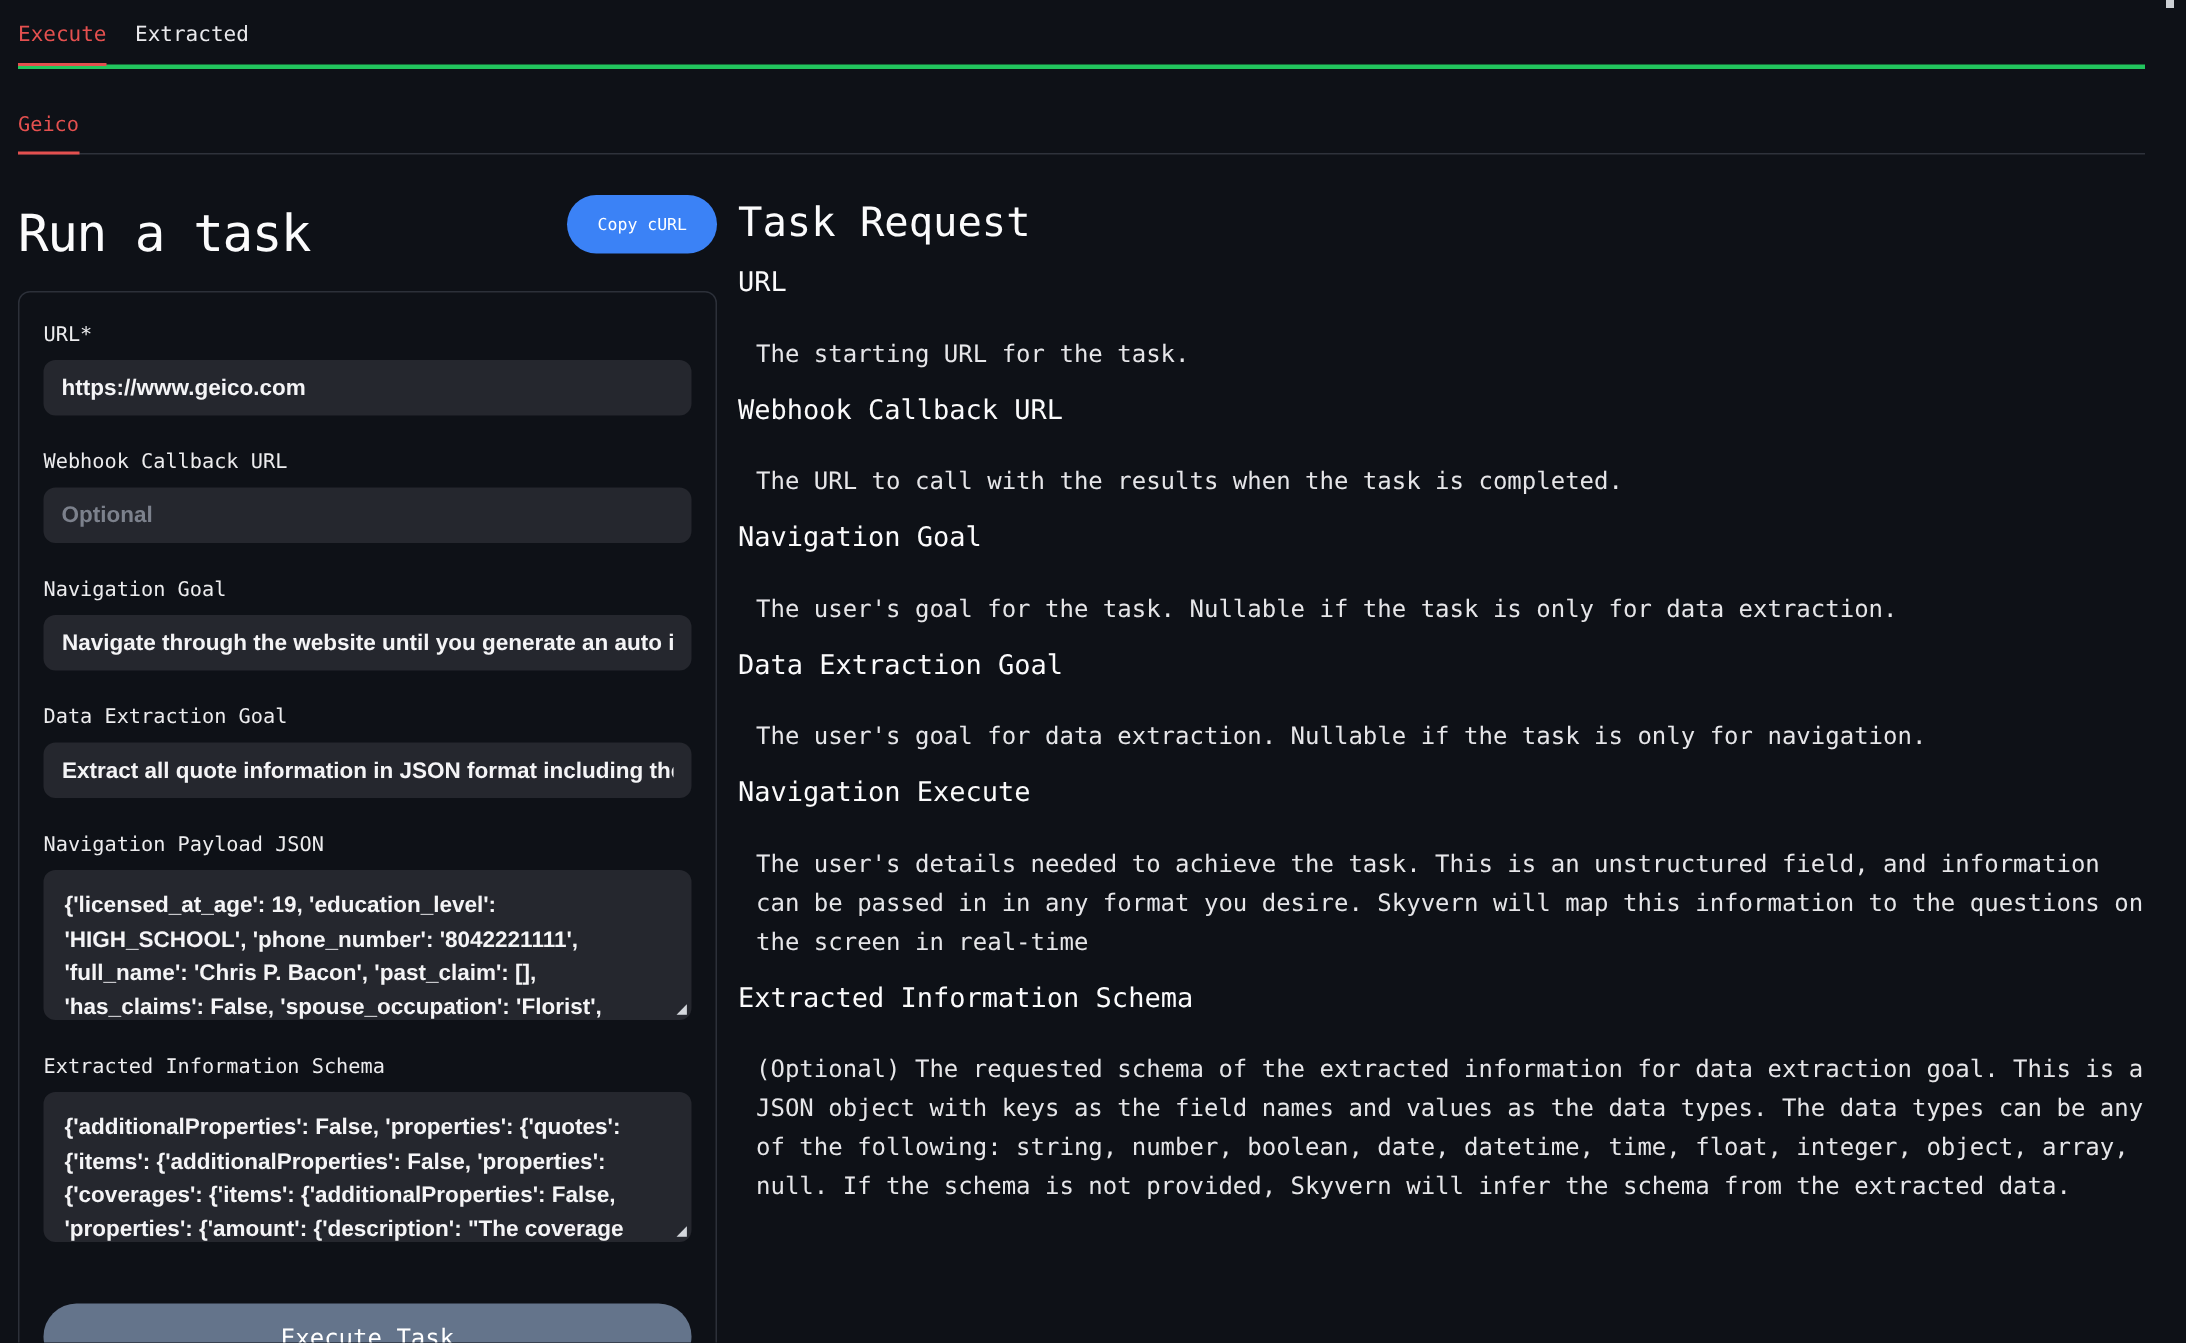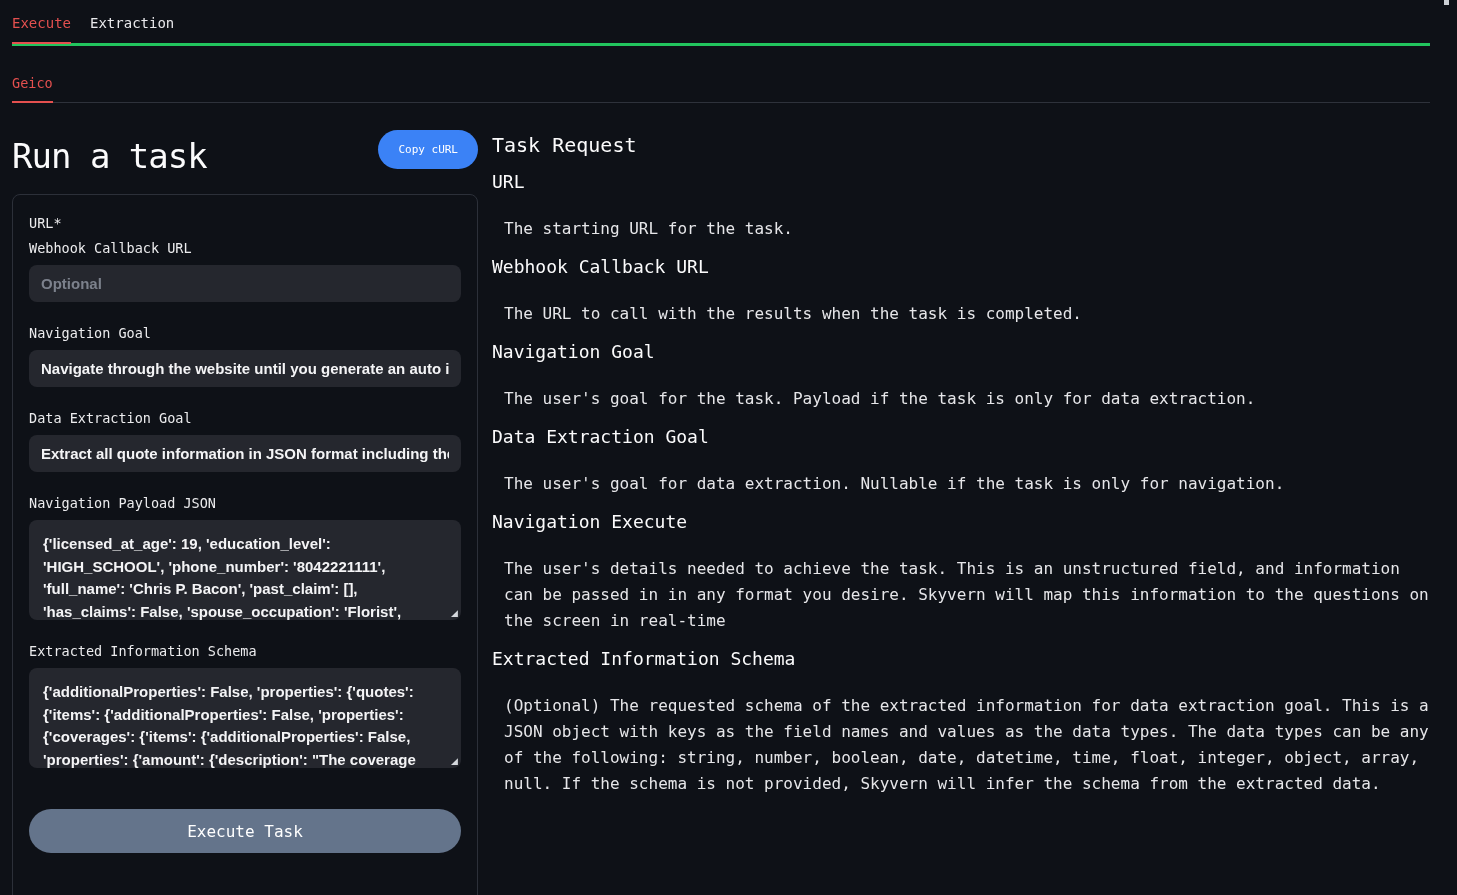--- a/index.html
+++ b/index.html
@@ -58,51 +58,52 @@
     font-family:"DejaVu Sans", sans-serif;
   }
   .execute-btn {
     width:100%; height:44px; margin-top:18px;
     background:#64748b; color:#fff; border:none; border-radius:23px; cursor:pointer;
     font-family:"DejaVu Sans Mono", monospace; font-size:16px;
   }
 
   
   .docs { padding-top:30px; }
-  .docs-title { font-size:20px; font-weight:500; color:#fbfbfc; }
+  .docs-title { font-size:27px; font-weight:500; color:#fbfbfc; }
   .doc-heading { font-size:18px; font-weight:500; color:#fbfbfc; margin-top:14px; }
   .doc-body { font-size:16px; line-height:26px; color:#e6e6e9; margin-top:24px;margin-left:12px; }
 
   
   .scroll-thumb { position:fixed; top:0; right:8px; width:5px; height:5px; background:#ccd0d5; }
 </style>
 </head>
 <body>
 
 <div class="navbar">
   <div class="tab active">Execute</div>
-  <div class="tab">Extraction</div>
+  <div class="tab">Extracted</div>
 </div>
 
 <div class="subnav">
   <div class="tab active">Geico</div>
 </div>
 
 <div class="main">
 
   <div class="left-col">
 
     <div class="form-header">
       <div class="form-title">Run a task</div>
       <button class="copy-curl-btn">Copy cURL</button>
     </div>
 
     <div class="card">
 
       <div class="field-label first">URL*</div>
+      <input class="text-input" value="https://www.geico.com" style="">
 
       <div class="field-label">Webhook Callback URL</div>
       <input class="text-input" placeholder="Optional" style="">
 
       <div class="field-label">Navigation Goal</div>
       <input class="text-input" value="Navigate through the website until you generate an auto insurance quote." style="">
 
       <div class="field-label">Data Extraction Goal</div>
       <input class="text-input" value="Extract all quote information in JSON format including the premium amount." style="">
 
@@ -126,21 +127,21 @@
   <div class="right-col docs">
     <div class="docs-title">Task Request</div>
 
     <div class="doc-heading">URL</div>
     <div class="doc-body">The starting URL for the task.</div>
 
     <div class="doc-heading">Webhook Callback URL</div>
     <div class="doc-body">The URL to call with the results when the task is completed.</div>
 
     <div class="doc-heading">Navigation Goal</div>
-    <div class="doc-body">The user's goal for the task. Payload if the task is only for data extraction.</div>
+    <div class="doc-body">The user's goal for the task. Nullable if the task is only for data extraction.</div>
 
     <div class="doc-heading">Data Extraction Goal</div>
     <div class="doc-body">The user's goal for data extraction. Nullable if the task is only for navigation.</div>
 
     <div class="doc-heading">Navigation Execute</div>
     <div class="doc-body">The user's details needed to achieve the task. This is an unstructured field, and information can be passed in in any format you desire. Skyvern will map this information to the questions on the screen in real-time</div>
 
     <div class="doc-heading">Extracted Information Schema</div>
     <div class="doc-body">(Optional) The requested schema of the extracted information for data extraction goal. This is a JSON object with keys as the field names and values as the data types. The data types can be any of the following: string, number, boolean, date, datetime, time, float, integer, object, array, null. If the schema is not provided, Skyvern will infer the schema from the extracted data.</div>
   </div>

